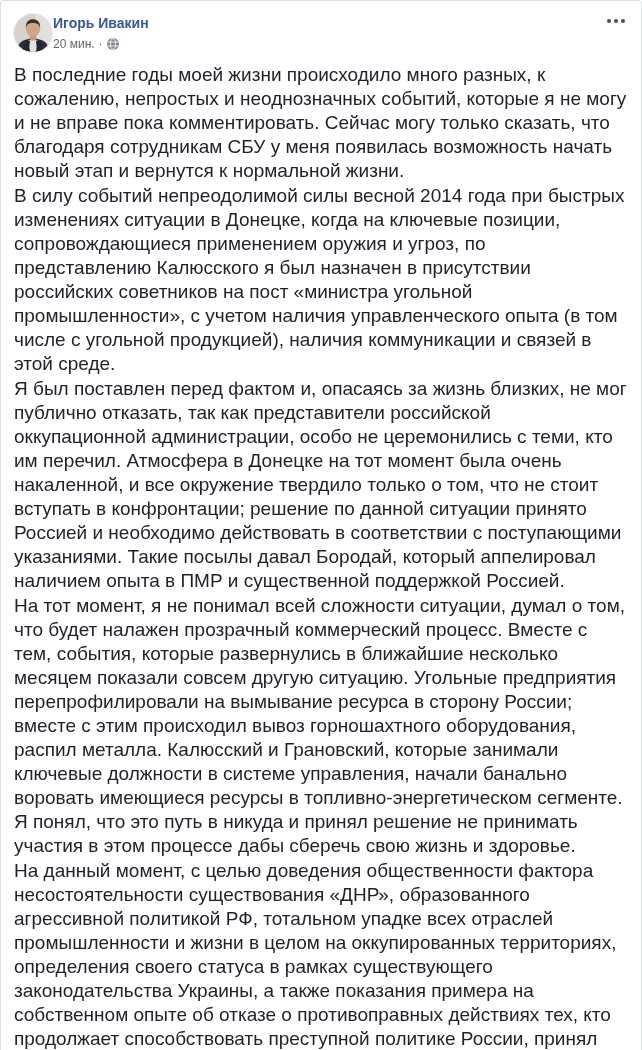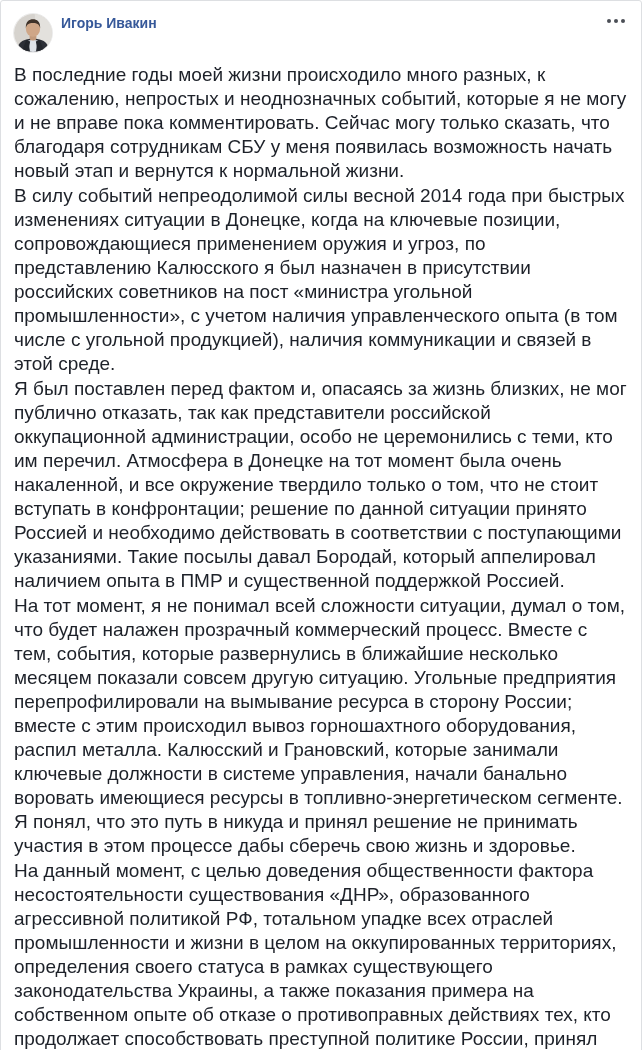--- a/index.html
+++ b/index.html
@@ -29,21 +29,20 @@
     height: 40px;
     border-radius: 50%;
     overflow: hidden;
     flex: 0 0 40px;
     cursor: pointer;
     border: 1px solid rgba(0,0,0,0.08);
     box-sizing: border-box;
   }
   .avatar svg { display: block; width: 100%; height: 100%; }
   .header-meta {
-    margin-left: 8px;
     flex: 1 1 auto;
     padding-top: 1px;
   }
   .author-name {
     color: #365899;
     font-weight: bold;
     font-size: 14px;
     line-height: 19px;
     text-decoration: none;
     cursor: pointer;
@@ -120,20 +119,32 @@
         <rect x="16.5" y="21" width="7" height="7" rx="2.5" fill="#c29a7c"></rect>
 
         <ellipse cx="20" cy="15.5" rx="7.5" ry="8.5" fill="#cfa687"></ellipse>
 
         <path d="M12.5 15 C12 8 16 5.5 20 5.5 C24 5.5 28 8 27.5 15 C27 11.5 24.5 9.5 20 9.5 C15.5 9.5 13 11.5 12.5 15 Z" fill="#3f3229"></path>
       </svg>
     </div>
 
     <div class="header-meta">
       <a class="author-name">Игорь Ивакин</a>
+      <div class="meta-row">
+        <span>20 мин.</span>
+        <span class="meta-sep">·</span>
+        <span class="globe-icon">
+          <svg viewBox="0 0 16 16" xmlns="http://www.w3.org/2000/svg">
+            <circle cx="8" cy="8" r="8" fill="#7f8690"></circle>
+            <ellipse cx="8" cy="8" rx="3.4" ry="7.2" fill="none" stroke="#ffffff" stroke-width="1.1"></ellipse>
+            <line x1="0.8" y1="5.4" x2="15.2" y2="5.4" stroke="#ffffff" stroke-width="1.1"></line>
+            <line x1="0.8" y1="10.6" x2="15.2" y2="10.6" stroke="#ffffff" stroke-width="1.1"></line>
+          </svg>
+        </span>
+      </div>
     </div>
 
     <button class="more-btn" aria-label="More options">
       <span class="more-dot"></span>
       <span class="more-dot"></span>
       <span class="more-dot"></span>
     </button>
   </div>
 
   <div class="post-body">

